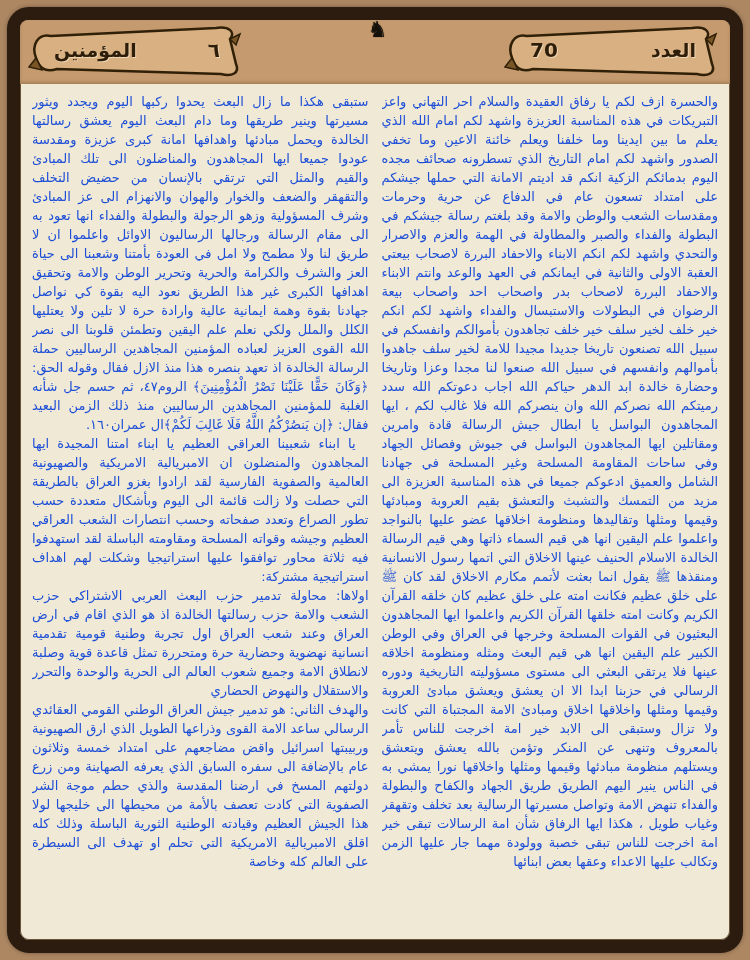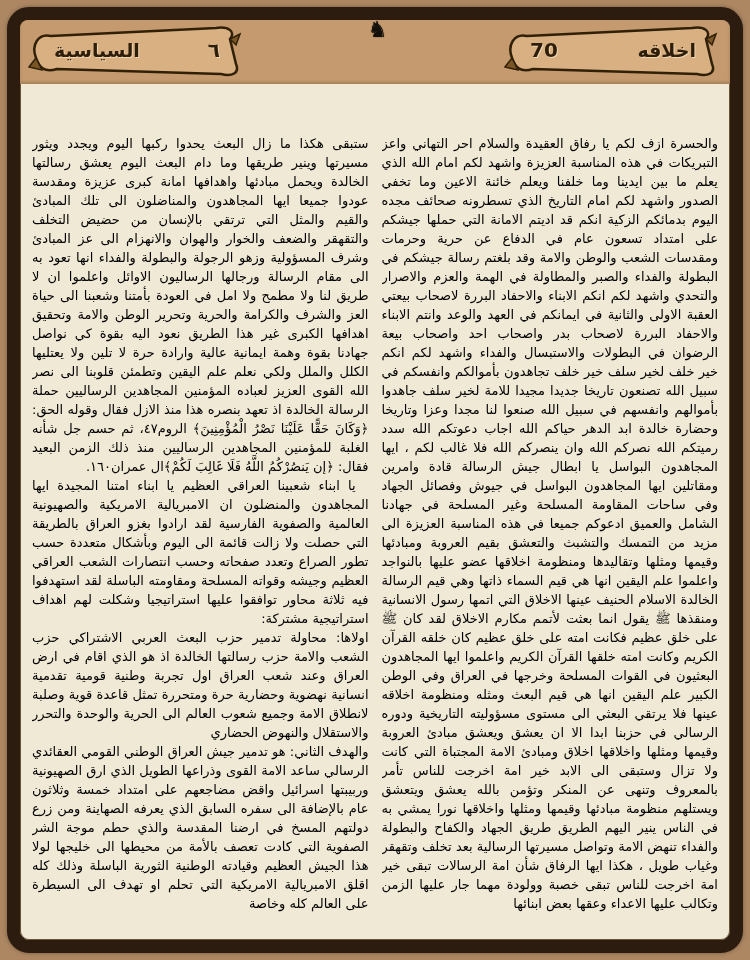--- a/index.html
+++ b/index.html
@@ -58,59 +58,58 @@
   .article-columns{
     position:absolute;left:0;right:0;top:64px;bottom:0;
     padding:8px 12px 6px 12px;
     display:flex;gap:13px;direction:rtl;
     box-sizing:border-box;overflow:hidden;
   }
   .col{
     flex:1 1 0;min-width:0;overflow:hidden;
     direction:rtl;
     font-size:13px;line-height:19px;
-    color:#000000;
+    color:#1d4ed8;
     text-align:justify;
-    margin-top:42px;
   }
   .col p{margin:0;padding:0;}
   .col p.indent{text-indent:13px;}
 </style>
 </head>
 <body>
 
 <div class="page-frame">
 
   <div class="header-strip">
 
     <div class="banner banner-issue">
       <svg viewBox="0 0 218 54" preserveAspectRatio="none">
         <path d="M8 33 C 3 20 10 8 23 11 L 188 3 C 201 1 208 7 202 14 L 208 39 C 212 48 204 52 193 49 L 29 44 C 16 48 11 42 8 33 Z" fill="#d8b081" stroke="#312008" stroke-width="2.5"></path>
         <path d="M8 33 L 1 42 L 14 45 Z" fill="#7a5526" stroke="#312008" stroke-width="1.5"></path>
         <path d="M202 14 L 212 9 L 208 20 Z" fill="#7a5526" stroke="#312008" stroke-width="1.5"></path>
       </svg>
       <div class="banner-text">
-        <span class="lbl">اخلاقه</span>
+        <span class="lbl">العدد</span>
         <span class="num">70</span>
       </div>
     </div>
 
     <div class="masthead">
       <span class="horseman">♞</span>
     </div>
 
     <div class="banner banner-section">
       <svg viewBox="0 0 218 54" preserveAspectRatio="none">
         <path d="M8 33 C 3 20 10 8 23 11 L 188 3 C 201 1 208 7 202 14 L 208 39 C 212 48 204 52 193 49 L 29 44 C 16 48 11 42 8 33 Z" fill="#d8b081" stroke="#312008" stroke-width="2.5"></path>
         <path d="M8 33 L 1 42 L 14 45 Z" fill="#7a5526" stroke="#312008" stroke-width="1.5"></path>
         <path d="M202 14 L 212 9 L 208 20 Z" fill="#7a5526" stroke="#312008" stroke-width="1.5"></path>
       </svg>
       <div class="banner-text">
         <span class="num">٦</span>
-        <span class="lbl">السياسية</span>
+        <span class="lbl">المؤمنين</span>
       </div>
     </div>
 
   </div>
 
   <div class="article-columns">
 
     <div class="col">
       <p>والحسرة ازف لكم يا رفاق العقيدة والسلام احر التهاني واعز التبريكات في هذه المناسبة العزيزة واشهد لكم امام الله الذي يعلم ما بين ايدينا وما خلفنا ويعلم خائنة الاعين وما تخفي الصدور واشهد لكم امام التاريخ الذي تسطرونه صحائف مجده اليوم بدمائكم الزكية انكم قد اديتم الامانة التي حملها جيشكم على امتداد تسعون عام في الدفاع عن حرية وحرمات ومقدسات الشعب والوطن والامة وقد بلغتم رسالة جيشكم في البطولة والفداء والصبر والمطاولة في الهمة والعزم والاصرار والتحدي واشهد لكم انكم الابناء والاحفاد البررة لاصحاب بيعتي العقبة الاولى والثانية في ايمانكم في العهد والوعد وانتم الابناء والاحفاد البررة لاصحاب بدر واصحاب احد واصحاب بيعة الرضوان في البطولات والاستبسال والفداء واشهد لكم انكم خير خلف لخير سلف خير خلف تجاهدون بأموالكم وانفسكم في سبيل الله تصنعون تاريخا جديدا مجيدا للامة لخير سلف جاهدوا بأموالهم وانفسهم في سبيل الله صنعوا لنا مجدا وعزا وتاريخا وحضارة خالدة ابد الدهر حياكم الله اجاب دعوتكم الله سدد رميتكم الله نصركم الله وان ينصركم الله فلا غالب لكم ، ايها المجاهدون البواسل يا ابطال جيش الرسالة قادة وامرين ومقاتلين ايها المجاهدون البواسل في جيوش وفصائل الجهاد وفي ساحات المقاومة المسلحة وغير المسلحة في جهادنا الشامل والعميق ادعوكم جميعا في هذه المناسبة العزيزة الى مزيد من التمسك والتشبث والتعشق بقيم العروبة ومبادئها وقيمها ومثلها وتقاليدها ومنظومة اخلاقها عضو عليها بالنواجد واعلموا علم اليقين انها هي قيم السماء ذاتها وهي قيم الرسالة الخالدة الاسلام الحنيف عينها الاخلاق التي اتمها رسول الانسانية ومنقذها ﷺ يقول انما بعثت لأتمم مكارم الاخلاق لقد كان ﷺ على خلق عظيم فكانت امته على خلق عظيم كان خلقه القرآن الكريم وكانت امته خلقها القرآن الكريم واعلموا ايها المجاهدون البعثيون في القوات المسلحة وخرجها في العراق وفي الوطن الكبير علم اليقين انها هي قيم البعث ومثله ومنظومة اخلاقه عينها فلا يرتقي البعثي الى مستوى مسؤوليته التاريخية ودوره الرسالي في حزبنا ابدا الا ان يعشق ويعشق مبادئ العروبة وقيمها ومثلها واخلاقها اخلاق ومبادئ الامة المجتباة التي كانت ولا تزال وستبقى الى الابد خير امة اخرجت للناس تأمر بالمعروف وتنهى عن المنكر وتؤمن بالله يعشق ويتعشق ويستلهم منظومة مبادئها وقيمها ومثلها واخلاقها نورا يمشي به في الناس ينير اليهم الطريق طريق الجهاد والكفاح والبطولة والفداء تنهض الامة وتواصل مسيرتها الرسالية بعد تخلف وتقهقر وغياب طويل ، هكذا ايها الرفاق شأن امة الرسالات تبقى خير امة اخرجت للناس تبقى خصبة وولودة مهما جار عليها الزمن وتكالب عليها الاعداء وعقها بعض ابنائها</p>
     </div>

